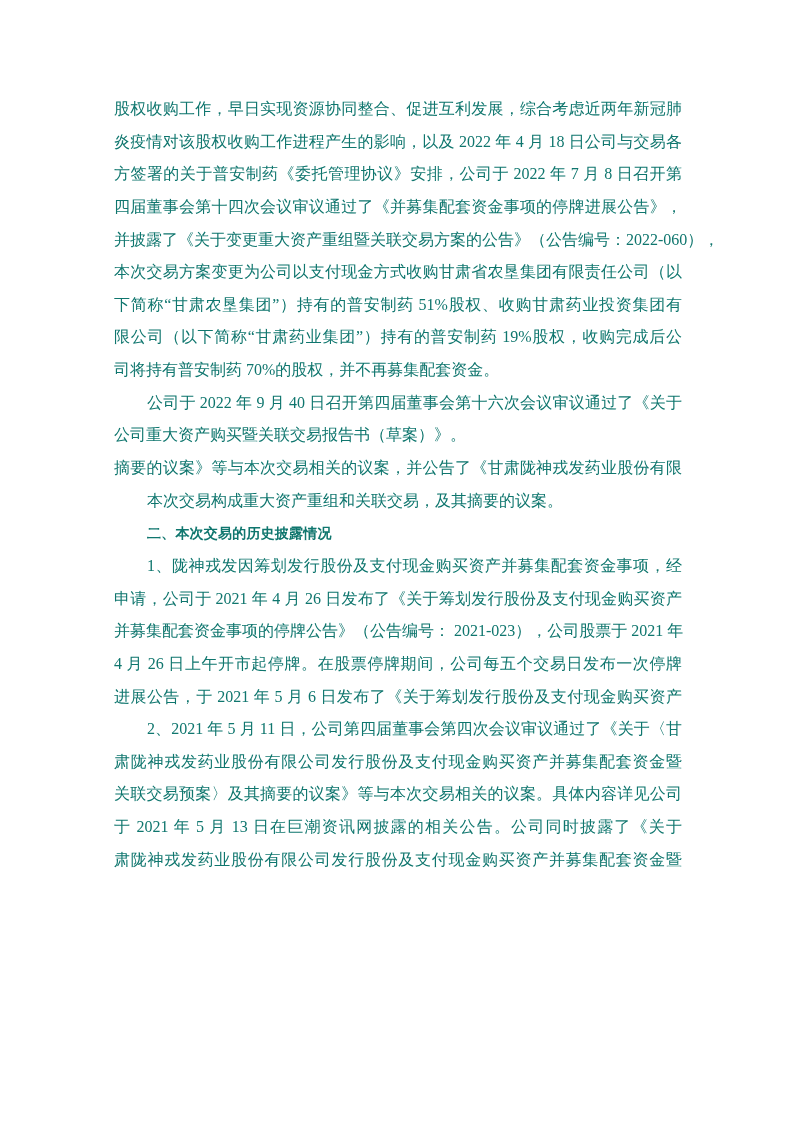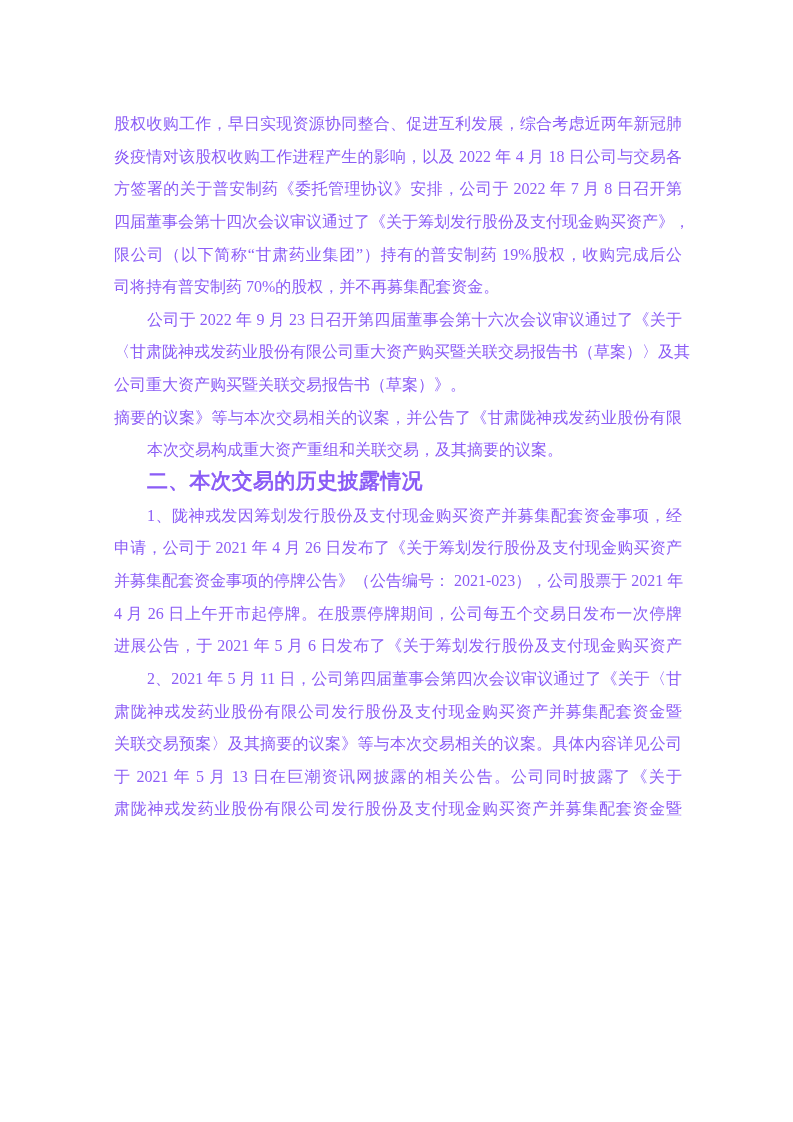--- a/index.html
+++ b/index.html
@@ -10,66 +10,68 @@
   .page {
     position: relative;
     width: 793px;
     height: 1122px;
     background: #ffffff;
     overflow: hidden;
   }
   .text-block {
     position: absolute;
     left: 114px;
-    top: 108px;
+    top: 93px;
     width: 568px;
-    color: #8b5cf6;
+    color: #0f766e;
     font-family: "Liberation Serif", "DejaVu Serif", serif;
     font-size: 16px;
     line-height: 32.65px;
   }
   .line {
     height: 32.65px;
     white-space: nowrap;
     word-break: keep-all;
     text-align: justify;
     text-align-last: justify;
     text-justify: inter-character;
     overflow: visible;
   }
   .line.last {
     text-align-last: left;
   }
   .line.indent {
     padding-left: 33px;
   }
   .block.heading .line {
-    font-family: Liberation Mono, monospace;
+    font-family: Liberation Sans, sans-serif;
     font-weight: bold;
-    font-size: 21px;
+    font-size: 14px;
     letter-spacing: 0.2px;
     text-align-last: left;
   }
 </style>
 </head>
 <body>
 
 <div class="page">
   <div class="text-block">
       <div class="block paragraph">
         <div class="line">股权收购工作，早日实现资源协同整合、促进互利发展，综合考虑近两年新冠肺</div>
         <div class="line">炎疫情对该股权收购工作进程产生的影响，以及 2022 年 4 月 18 日公司与交易各</div>
         <div class="line">方签署的关于普安制药《委托管理协议》安排，公司于 2022 年 7 月 8 日召开第</div>
-        <div class="line">四届董事会第十四次会议审议通过了《关于筹划发行股份及支付现金购买资产》，</div>
+        <div class="line">四届董事会第十四次会议审议通过了《并募集配套资金事项的停牌进展公告》，</div>
+        <div class="line">并披露了《关于变更重大资产重组暨关联交易方案的公告》（公告编号：2022-060），</div>
+        <div class="line">本次交易方案变更为公司以支付现金方式收购甘肃省农垦集团有限责任公司（以</div>
+        <div class="line">下简称“甘肃农垦集团”）持有的普安制药 51%股权、收购甘肃药业投资集团有</div>
         <div class="line">限公司（以下简称“甘肃药业集团”）持有的普安制药 19%股权，收购完成后公</div>
         <div class="line last">司将持有普安制药 70%的股权，并不再募集配套资金。</div>
       </div>
       <div class="block paragraph">
-        <div class="line indent">公司于 2022 年 9 月 23 日召开第四届董事会第十六次会议审议通过了《关于</div>
-        <div class="line">〈甘肃陇神戎发药业股份有限公司重大资产购买暨关联交易报告书（草案）〉及其</div>
+        <div class="line indent">公司于 2022 年 9 月 40 日召开第四届董事会第十六次会议审议通过了《关于</div>
         <div class="line last">公司重大资产购买暨关联交易报告书（草案）》。</div>
         <div class="line">摘要的议案》等与本次交易相关的议案，并公告了《甘肃陇神戎发药业股份有限</div>
       </div>
       <div class="block paragraph">
         <div class="line indent last">本次交易构成重大资产重组和关联交易，及其摘要的议案。</div>
       </div>
       <div class="block heading">
         <div class="line indent last">二、本次交易的历史披露情况</div>
       </div>
       <div class="block paragraph">

